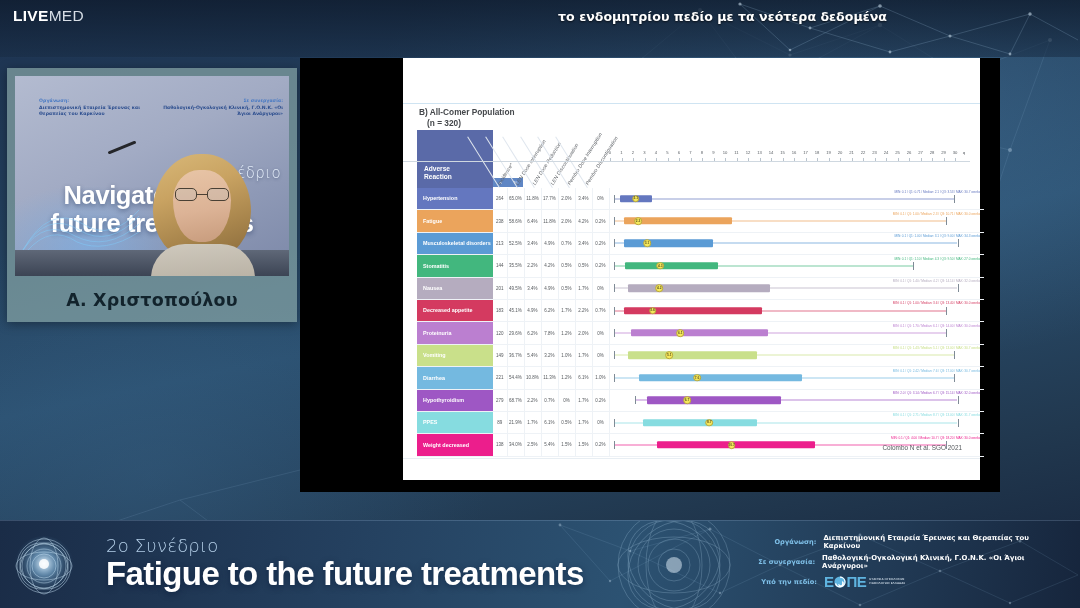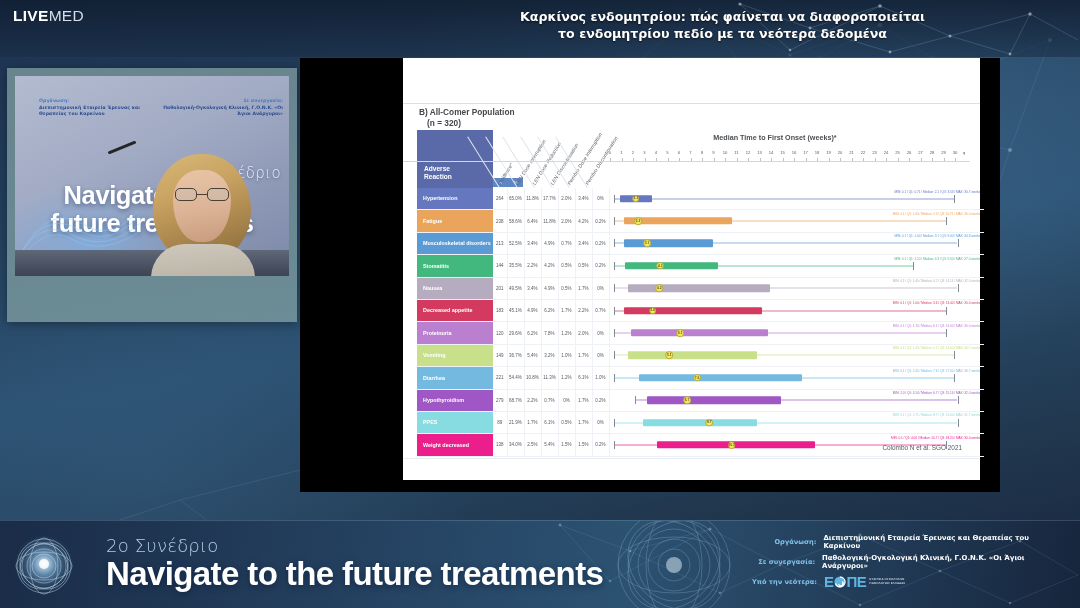--- a/index.html
+++ b/index.html
@@ -374,21 +374,20 @@
           <circle cx="230" cy="50" r="1.3"></circle>
         <circle cx="330" cy="52" r="1.4"></circle>
           <circle cx="450" cy="54" r="1.4"></circle>
       </g>
     </svg>
   </div>
   <div class="logo">
     <span class="b">LIVE</span><span class="n">MED</span>
   </div>
   <div class="lecture-title">
-    <div>Καρκίνος ενδομητρίου: πώς φαίνεται να διαφοροποιείται</div>
     <div>το ενδομητρίου πεδίο με τα νεότερα δεδομένα</div>
   </div>
 </div>
 
 <div class="speaker-panel">
   <div class="speaker-video">
     <div class="sv-slide">
       <div class="sv-org">
         <span class="lbl">Οργάνωση:</span>
         <span>Διεπιστημονική Εταιρεία Έρευνας και Θεραπείας του Καρκίνου</span>
@@ -417,20 +416,21 @@
       <div class="sv-hair"></div>
       <div class="sv-face"></div>
       <div class="sv-glass">
         <i class="l"></i>
           <u></u>
           <i class="r"></i>
       </div>
       <div class="sv-body"></div>
     </div>
   </div>
+  <div class="speaker-name">Α. Χριστοπούλου</div>
 </div>
 
 <div class="slide-stage">
   <div class="slide-white">
     <div class="slide-rule"></div>
     <div class="slide-rule b"></div>
 
     <div class="slide-heading">
       <span>B) All-Comer Population</span>
       <span class="sub">(n = 320)</span>
@@ -454,21 +454,20 @@
           <div class="rot" style="left: 43px;">LEN Dose Reduction</div>
           <div class="rot-line" style="left: 58.5px;"></div>
           <div class="rot" style="left: 60.5px;">LEN Discontinuation</div>
           <div class="rot-line" style="left: 76px;"></div>
           <div class="rot" style="left: 78px;">Pembro Dose Interruption</div>
           <div class="rot-line" style="left: 93.5px;"></div>
           <div class="rot" style="left: 95.5px;">Pembro Discontinuation</div>
         </div>
     </div>
 
-    <div class="axis-title">Median Time to First Onset (weeks)*</div>
     <div class="axis-ticks" id="axis-ticks">
         <div class="tick" style="left: 207px;">0</div>
         <div class="tickmark" style="left: 207px;"></div>
         <div class="tick" style="left: 218.5px;">1</div>
         <div class="tickmark" style="left: 218.5px;"></div>
         <div class="tick" style="left: 230px;">2</div>
         <div class="tickmark" style="left: 230px;"></div>
         <div class="tick" style="left: 241.5px;">3</div>
         <div class="tickmark" style="left: 241.5px;"></div>
         <div class="tick" style="left: 253px;">4</div>
@@ -809,33 +808,33 @@
       <circle cx="66" cy="66" r="56"></circle>
       <ellipse cx="66" cy="66" rx="56" ry="28"></ellipse>
       <ellipse cx="66" cy="66" rx="28" ry="56"></ellipse>
       <ellipse cx="66" cy="66" rx="50" ry="40" transform="rotate(40 66 66)"></ellipse>
       <ellipse cx="66" cy="66" rx="50" ry="40" transform="rotate(-40 66 66)"></ellipse>
     </g>
     <circle cx="66" cy="66" r="8" fill="#e9f6ff" opacity="0.55"></circle>
   </svg>
 
   <div class="bb-conf">2ο Συνέδριο</div>
-  <div class="bb-main">Navigate to the future treatments</div>
+  <div class="bb-main">Fatigue to the future treatments</div>
 
   <div class="credits">
     <div class="cred-row">
       <div class="cred-lbl">Οργάνωση:</div>
       <div class="cred-val">Διεπιστημονική Εταιρεία Έρευνας και Θεραπείας του Καρκίνου</div>
     </div>
     <div class="cred-row">
       <div class="cred-lbl">Σε συνεργασία:</div>
       <div class="cred-val">Παθολογική-Ογκολογική Κλινική, Γ.Ο.Ν.Κ. «Οι Άγιοι Ανάργυροι»</div>
     </div>
     <div class="cred-row">
-      <div class="cred-lbl">Υπό την νεότερα:</div>
+      <div class="cred-lbl">Υπό την πεδίο:</div>
       <div class="eope">
         <div class="eope-mark">
           <span>E</span>
           <svg class="eope-spiral" viewBox="0 0 12 12">
             <circle cx="6" cy="6" r="5.6" fill="#5fb4e0"></circle>
             <path d="M6 1.2 A4.8 4.8 0 1 1 1.6 7.4 A3.6 3.6 0 1 0 8.4 5.6 A2.4 2.4 0 1 1 4.6 8.2" fill="none" stroke="#ffffff" stroke-width="1.15"></path>
           </svg>
           <span>ΠΕ</span>
         </div>
         <div class="eope-sub">ΕΤΑΙΡΕΙΑ ΟΓΚΟΛΟΓΩΝ ΠΑΘΟΛΟΓΩΝ ΕΛΛΑΔΑΣ</div>

